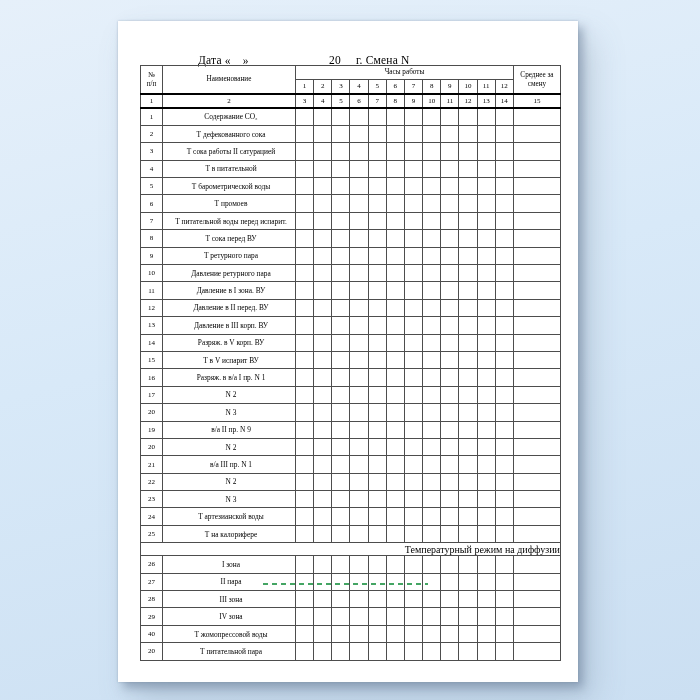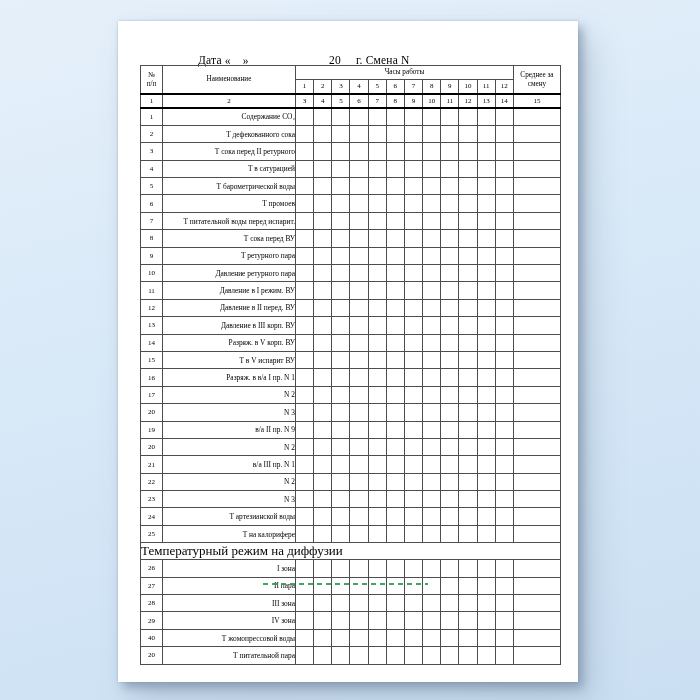--- a/index.html
+++ b/index.html
@@ -32,24 +32,24 @@
   thead th{font-size:7.2px;text-align:center;vertical-align:middle;line-height:1.15}
   tr.group-row th{height:13px}
   tr.hours-row th{height:13px;font-size:7px}
   .numhead{white-space:pre-line}
   tr.numbering-row td{
     height:12px;font-size:7px;text-align:center;
     border-top:2.4px solid #000;border-bottom:2.4px solid #000;
   }
   tbody tr.data-row{height:17.4px}
   td.cell-num{font-size:7px;text-align:center}
-  td.cell-name{font-size:7.4px;text-align:right;padding-left:4px;white-space:nowrap}
+  td.cell-name{font-size:7.4px;text-align:center;padding-left:4px;white-space:nowrap}
   td.cell-hour,td.cell-avg{background:#fff}
   tr.section-row{height:13px}
-  td.cell-section{font-size:13px;text-align:left}
+  td.cell-section{font-size:10px;text-align:right}
   .watermark{
     position:absolute;left:145px;top:562px;width:165px;height:2px;
     background:repeating-linear-gradient(90deg,#2f9b52 0 5px,transparent 5px 9px);
     opacity:.9;
   }
 </style>
 </head>
 <body>
 
 <div class="stage">
@@ -145,38 +145,38 @@
             <td class="cell-hour"></td>
             <td class="cell-hour"></td>
             <td class="cell-hour"></td>
             <td class="cell-hour"></td>
             <td class="cell-hour"></td>
             <td class="cell-hour"></td>
             <td class="cell-avg"></td>
           </tr>
           <tr class="data-row">
             <td class="cell-num">3</td>
-            <td class="cell-name">Т сока перед II ретурного</td>
+            <td class="cell-name">Т сока работы II сатурацией</td>
             <td class="cell-hour"></td>
             <td class="cell-hour"></td>
             <td class="cell-hour"></td>
             <td class="cell-hour"></td>
             <td class="cell-hour"></td>
             <td class="cell-hour"></td>
             <td class="cell-hour"></td>
             <td class="cell-hour"></td>
             <td class="cell-hour"></td>
             <td class="cell-hour"></td>
             <td class="cell-hour"></td>
             <td class="cell-hour"></td>
             <td class="cell-avg"></td>
           </tr>
           <tr class="data-row">
             <td class="cell-num">4</td>
-            <td class="cell-name">Т в сатурацией</td>
+            <td class="cell-name">Т в питательной</td>
             <td class="cell-hour"></td>
             <td class="cell-hour"></td>
             <td class="cell-hour"></td>
             <td class="cell-hour"></td>
             <td class="cell-hour"></td>
             <td class="cell-hour"></td>
             <td class="cell-hour"></td>
             <td class="cell-hour"></td>
             <td class="cell-hour"></td>
             <td class="cell-hour"></td>
@@ -281,21 +281,21 @@
             <td class="cell-hour"></td>
             <td class="cell-hour"></td>
             <td class="cell-hour"></td>
             <td class="cell-hour"></td>
             <td class="cell-hour"></td>
             <td class="cell-hour"></td>
             <td class="cell-avg"></td>
           </tr>
           <tr class="data-row">
             <td class="cell-num">11</td>
-            <td class="cell-name">Давление в I режим. ВУ</td>
+            <td class="cell-name">Давление в I зона. ВУ</td>
             <td class="cell-hour"></td>
             <td class="cell-hour"></td>
             <td class="cell-hour"></td>
             <td class="cell-hour"></td>
             <td class="cell-hour"></td>
             <td class="cell-hour"></td>
             <td class="cell-hour"></td>
             <td class="cell-hour"></td>
             <td class="cell-hour"></td>
             <td class="cell-hour"></td>

